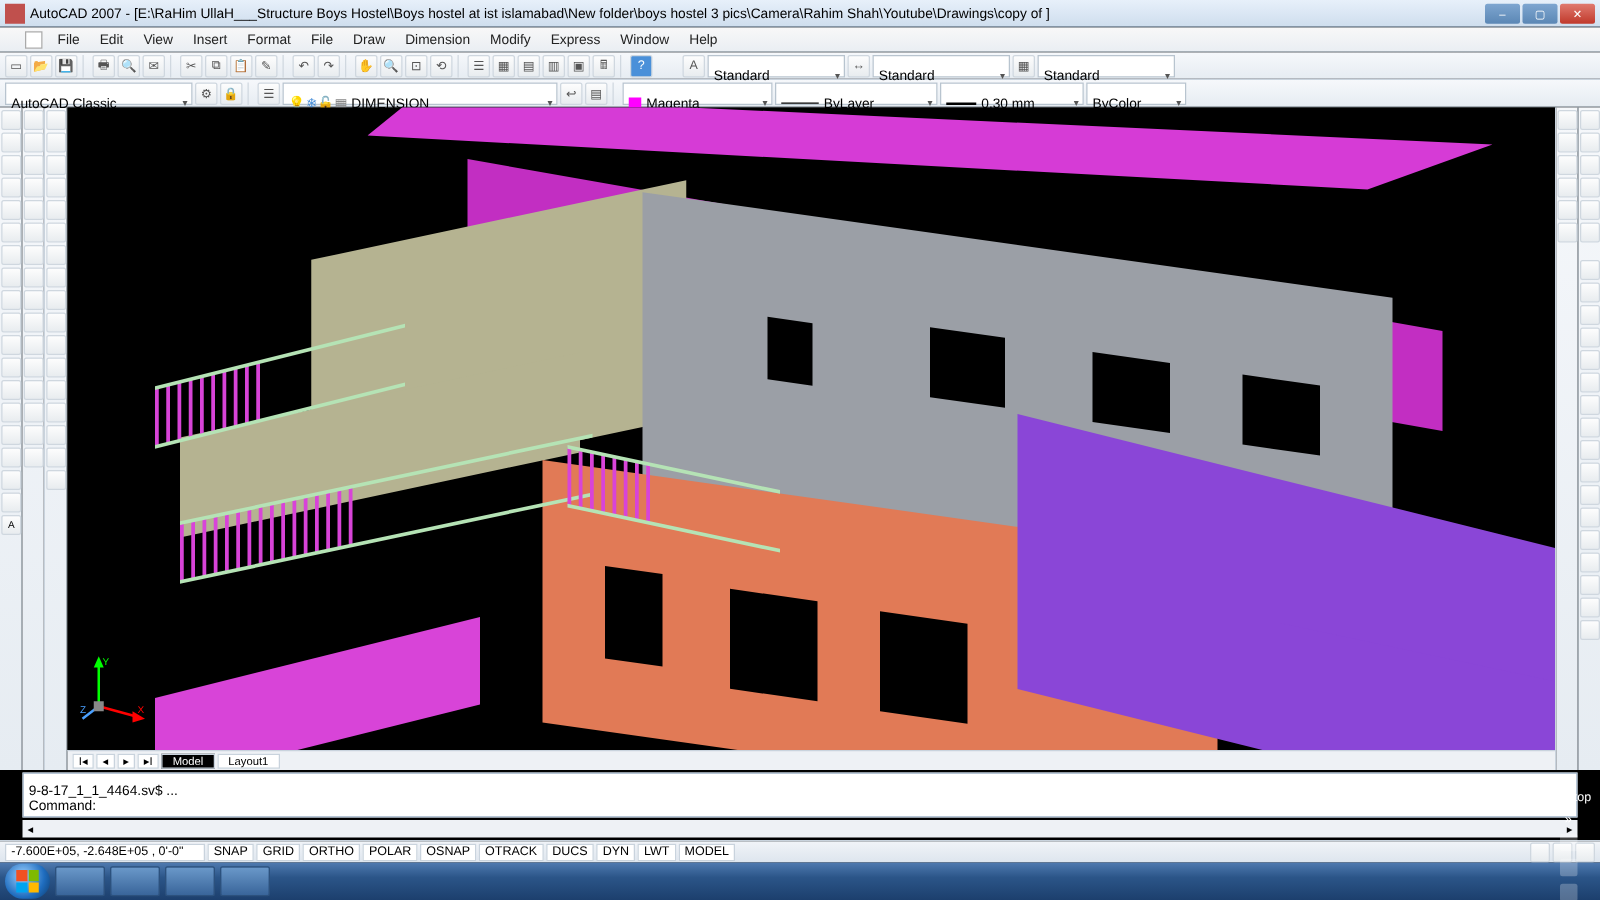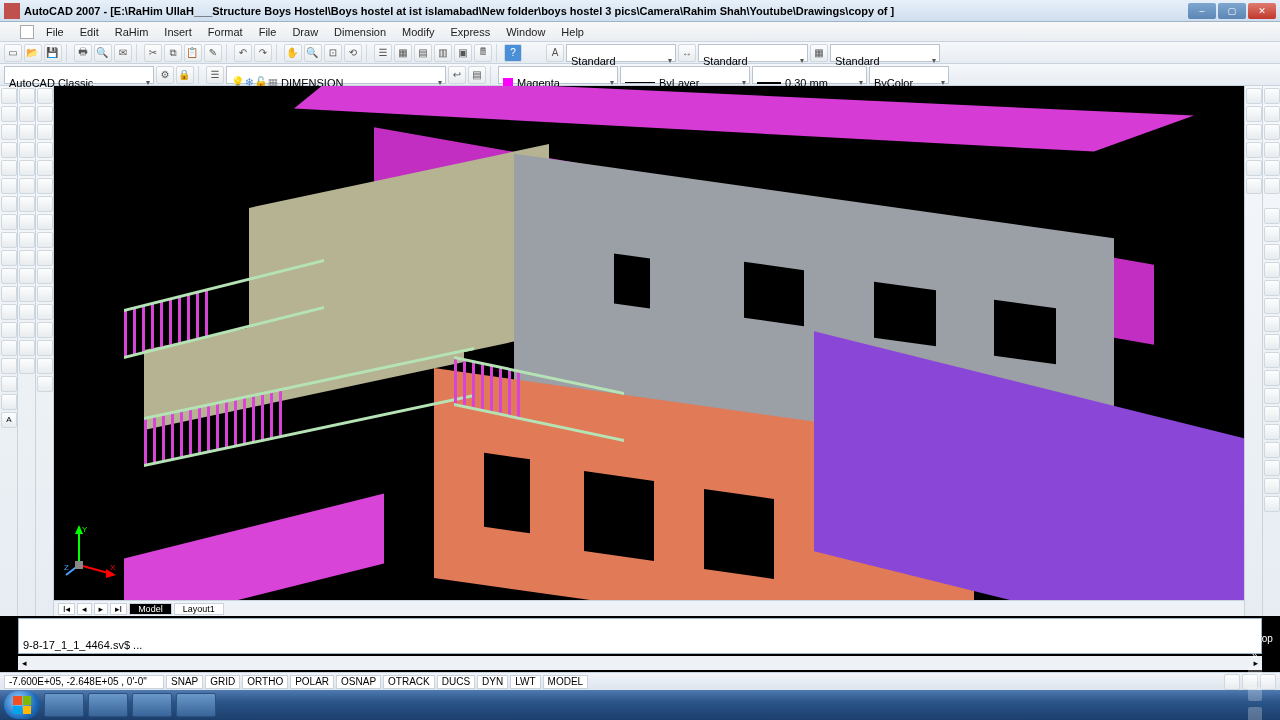--- a/index.html
+++ b/index.html
@@ -2,21 +2,21 @@
 <html><head>
 <meta charset="utf-8">
 <style>
 * { margin: 0; padding: 0; box-sizing: border-box; font-family: "Segoe UI", Tahoma, sans-serif; }
 body { width: 1280px; height: 720px; overflow: hidden; background: #000; position: relative; }
 .screen { width: 1280px; height: 720px; background: #000; display: flex; flex-direction: column; }
 
 
 .titlebar { height: 22px; background: linear-gradient(#e7f0fa,#cfdeee); display: flex; align-items: center; padding: 0 4px; font-size: 11px; color: #000; border-bottom: 1px solid #9fb3c8; }
 .titlebar .icon-box { width: 16px; height: 16px; background: #c0504d; margin-right: 4px; }
-.titlebar .title-text { flex: 1; white-space: nowrap; overflow: hidden; font-weight: bold; }
+.titlebar .title-text { flex: 1; white-space: nowrap; overflow: hidden; }
 .win-controls { display: flex; gap: 2px; }
 .win-btn { width: 28px; height: 16px; border-radius: 2px; display: flex; align-items: center; justify-content: center; font-size: 9px; color: #fff; }
 .win-min { background: linear-gradient(#7ea6d0,#5b87b5); }
 .win-max { background: linear-gradient(#7ea6d0,#5b87b5); }
 .win-close { background: linear-gradient(#e07a6f,#c0392b); }
 
 
 .menubar { height: 20px; background: linear-gradient(#f8f8f8,#eaeef3); display: flex; align-items: center; font-size: 11px; color: #222; padding-left: 20px; border-bottom: 1px solid #c9d3dd; }
 .menubar .mdi-icon { width: 14px; height: 14px; margin-right: 4px; background: #fff; border: 1px solid #aaa; }
 .menubar .mitem { padding: 2px 8px; cursor: default; }
@@ -96,21 +96,21 @@
       <div class="win-btn win-min">–</div>
       <div class="win-btn win-max">▢</div>
       <div class="win-btn win-close">✕</div>
     </div>
   </div>
 
   <div class="menubar">
     <div class="mdi-icon"></div>
     <div class="mitem"><span>File</span></div>
     <div class="mitem"><span>Edit</span></div>
-    <div class="mitem"><span>RaHim</span></div>
+    <div class="mitem"><span>View</span></div>
     <div class="mitem"><span>Insert</span></div>
     <div class="mitem"><span>Format</span></div>
     <div class="mitem"><span>File</span></div>
     <div class="mitem"><span>Draw</span></div>
     <div class="mitem"><span>Dimension</span></div>
     <div class="mitem"><span>Modify</span></div>
     <div class="mitem"><span>Express</span></div>
     <div class="mitem"><span>Window</span></div>
     <div class="mitem"><span>Help</span></div>
   </div>
@@ -373,20 +373,21 @@
       <div class="sb-btn"></div>
       <div class="sb-btn"></div>
       <div class="sb-btn"></div>
       <div class="sb-btn"></div>
       <div class="sb-btn"></div>
     </div>
   </div>
 
   <div class="cmd-area">
     <div><span>9-8-17_1_1_4464.sv$ ...</span></div>
+    <div><span>Command:</span></div>
   </div>
   <div class="cmd-scroll">
     <span>◂</span>
     <span>▸</span>
   </div>
 
   <div class="statusbar">
     <div class="status-cell" style="width:160px"><span>-7.600E+05, -2.648E+05 , 0'-0"</span></div>
     <div class="status-cell"><span>SNAP</span></div>
     <div class="status-cell"><span>GRID</span></div>

